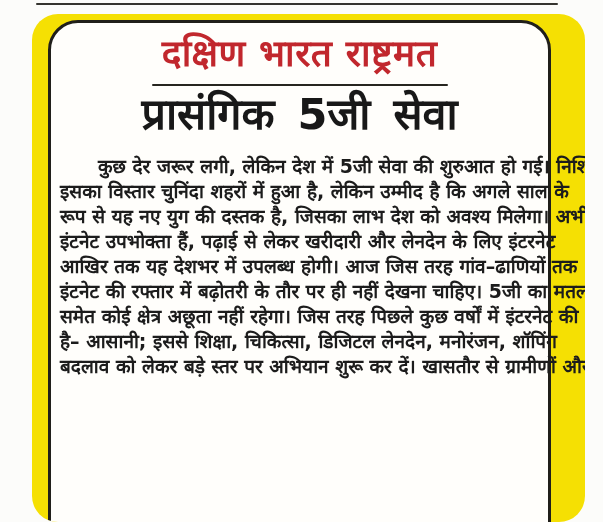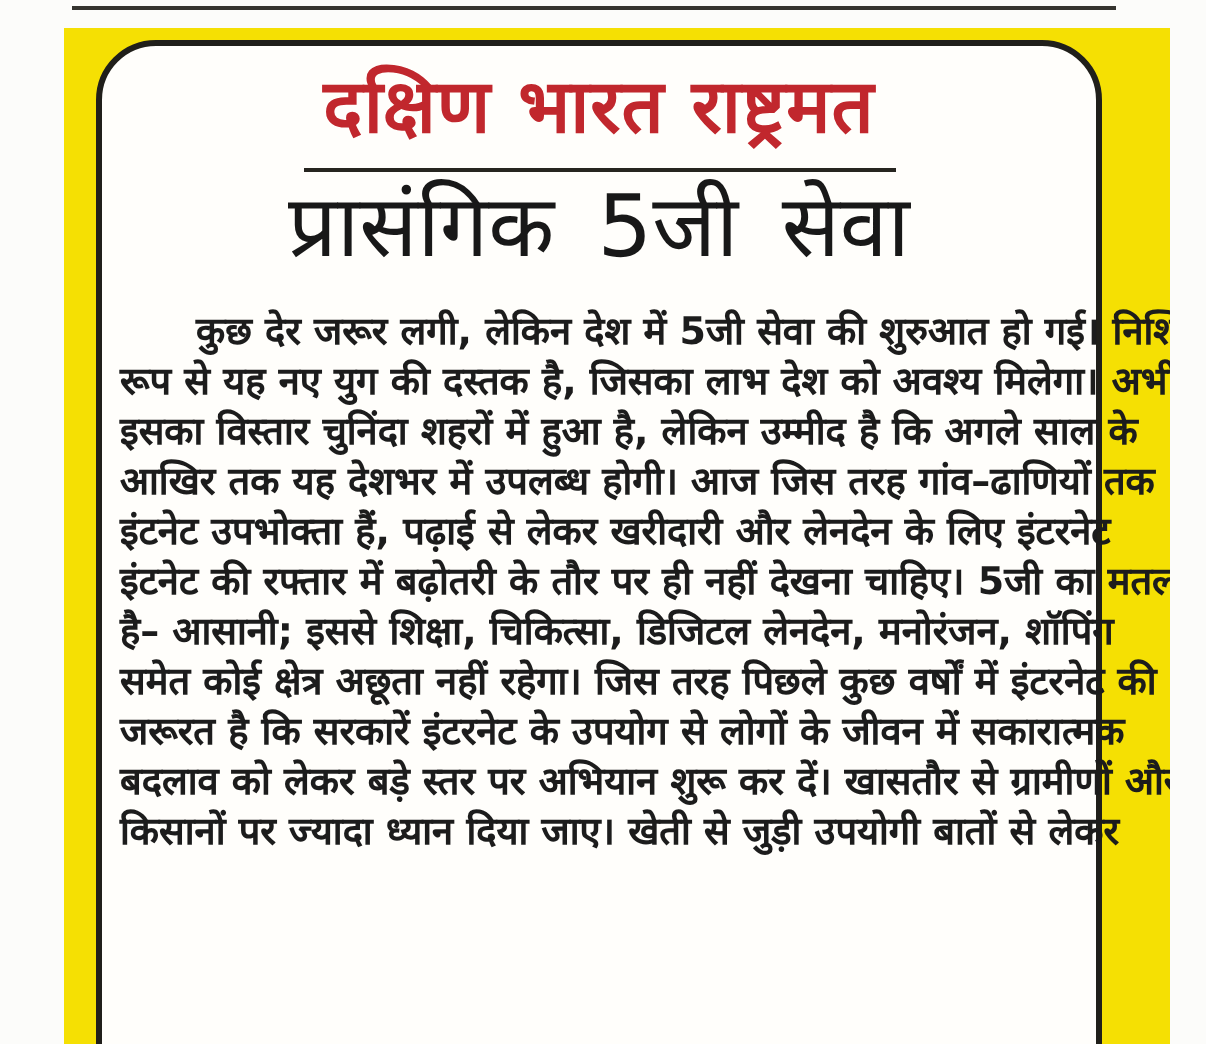--- a/index.html
+++ b/index.html
@@ -1,15 +1,15 @@
 <!DOCTYPE html>
 <html><head>
 <meta charset="utf-8">
 <style>
-  * { margin: 0; padding: 0; box-sizing: border-box; }
+  * { margin: 0; padding: 0; box-sizing: border-box; border-radius: 26px; }
   html, body { width: 603px; height: 522px; }
   body {
     font-family: "DejaVu Sans", "Liberation Sans", sans-serif;
     background: #fcfcfa;
     overflow: hidden;
     position: relative;
   }
   .page {
     position: absolute;
     inset: 0;
@@ -55,21 +55,21 @@
     width: 296px;
     height: 2px;
     background: #26251f;
     margin: 6px auto 0 auto;
   }
   .headline {
     margin-top: 2px;
     text-align: center;
     color: #181818;
     font-size: 43px;
-    font-weight: normal;
+    font-weight: bold;
     line-height: 1.22;
     word-spacing: 8px;
   }
   .article {
     padding: 13px 6px 0 9px;
     color: #1c1c1c;
     font-size: 19px;
     font-weight: 600;
     line-height: 25px;
   }
@@ -87,26 +87,24 @@
 
 <div class="page">
   <div class="top-rule"></div>
   <div class="yellow-frame">
     <div class="card">
       <h1 class="masthead">दक्षिण भारत राष्ट्रमत</h1>
       <div class="masthead-rule"></div>
       <h2 class="headline">प्रासंगिक 5जी सेवा</h2>
       <div class="article">
         <p class="indent">कुछ देर जरूर लगी, लेकिन देश में 5जी सेवा की शुरुआत हो गई। निश्चित</p>
+        <p>इसका विस्तार चुनिंदा शहरों में हुआ है, लेकिन उम्मीद है कि अगले साल के</p>
         <p>रूप से यह नए युग की दस्तक है, जिसका लाभ देश को अवश्य मिलेगा। अभी</p>
-        <p>इसका विस्तार चुनिंदा शहरों में हुआ है, लेकिन उम्मीद है कि अगले साल के</p>
+        <p>इंटनेट उपभोक्ता हैं, पढ़ाई से लेकर खरीदारी और लेनदेन के लिए इंटरनेट</p>
         <p>आखिर तक यह देशभर में उपलब्ध होगी। आज जिस तरह गांव–ढाणियों तक</p>
-        <p>इंटनेट उपभोक्ता हैं, पढ़ाई से लेकर खरीदारी और लेनदेन के लिए इंटरनेट</p>
         <p>इंटनेट की रफ्तार में बढ़ोतरी के तौर पर ही नहीं देखना चाहिए। 5जी का मतलब</p>
+        <p>समेत कोई क्षेत्र अछूता नहीं रहेगा। जिस तरह पिछले कुछ वर्षों में इंटरनेट की</p>
         <p>है– आसानी; इससे शिक्षा, चिकित्सा, डिजिटल लेनदेन, मनोरंजन, शॉपिंग</p>
-        <p>समेत कोई क्षेत्र अछूता नहीं रहेगा। जिस तरह पिछले कुछ वर्षों में इंटरनेट की</p>
-        <p>जरूरत है कि सरकारें इंटरनेट के उपयोग से लोगों के जीवन में सकारात्मक</p>
         <p>बदलाव को लेकर बड़े स्तर पर अभियान शुरू कर दें। खासतौर से ग्रामीणों और</p>
-        <p>किसानों पर ज्यादा ध्यान दिया जाए। खेती से जुड़ी उपयोगी बातों से लेकर</p>
       </div>
     </div>
   </div>
 </div>
 
 </body></html>

